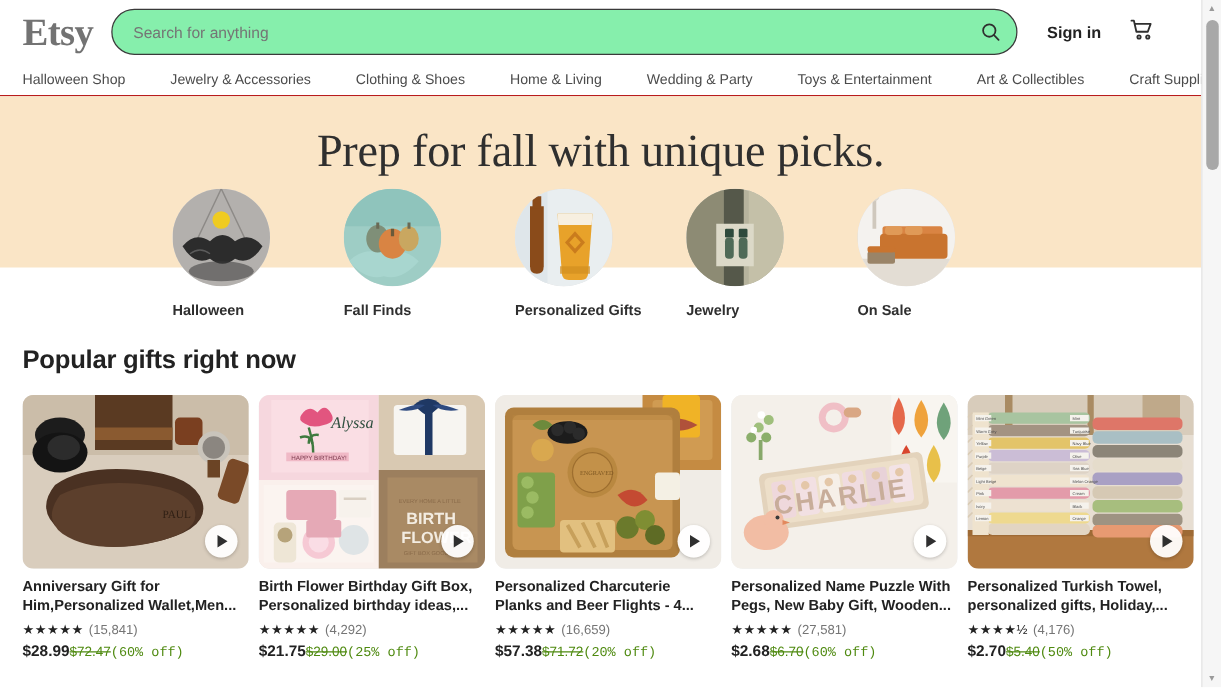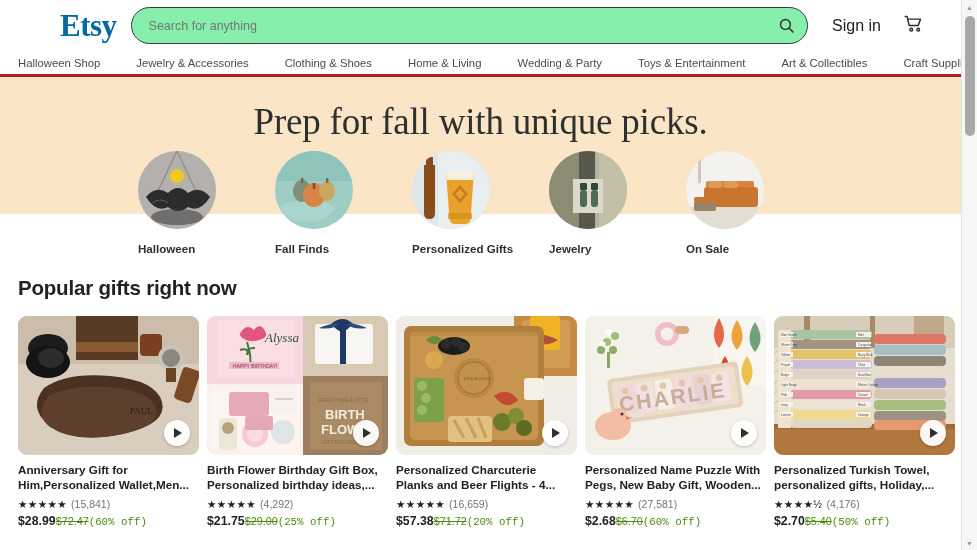--- a/index.html
+++ b/index.html
@@ -24,26 +24,25 @@
     height: 51px;
     display: flex;
     align-items: center;
     padding: 0 14px 0 18px;
     background: #fff;
   }
   .logo {
     font-family: "Liberation Serif", "DejaVu Serif", serif;
     font-size: 31px;
     font-weight: 700;
-    color: #0369a1;
+    color: #737373;
     letter-spacing: -0.5px;
     line-height: 1;
     margin-right: 14px;
     user-select: none;
-    margin-left: 42px;
   }
   .searchwrap {
     flex: 1;
     position: relative;
     height: 37px;
     max-width: 746px;
   }
   .searchbox {
     width: 100%;
     height: 37px;
@@ -61,40 +60,40 @@
     position: absolute;
     right: 6px; top: 3px;
     width: 31px; height: 31px;
     border: none; background: transparent;
     border-radius: 50%;
     cursor: pointer;
     display: flex; align-items: center; justify-content: center;
   }
   .search-btn svg { display: block; }
   .signin {
-    font-size: 16px;
-    font-weight: 400;
+    font-size: 13px;
+    font-weight: 700;
     color: #222;
     margin-left: 24px;
     margin-right: 20px;
     white-space: nowrap;
     cursor: pointer;
     text-decoration: none;
   }
   .cart { width: 24px; height: 24px; cursor: pointer; margin-right: 22px; display:flex; align-items:center; justify-content:center;}
 
   
   .nav {
     height: 26px;
     display: flex;
     align-items: center;
     gap: 0px;
     padding: 0 18px;
     background: #fff;
-    border-bottom: 3px solid #b91c1c;
+    border-bottom: 1px solid #b91c1c;
   }
   .nav-item {
     font-size: 11.3px;
     color: #4b4b4b;
     white-space: nowrap;
     cursor: pointer;
     text-decoration: none;
     padding: 0 18px 0 0;
     margin-right: 18px;
   }

